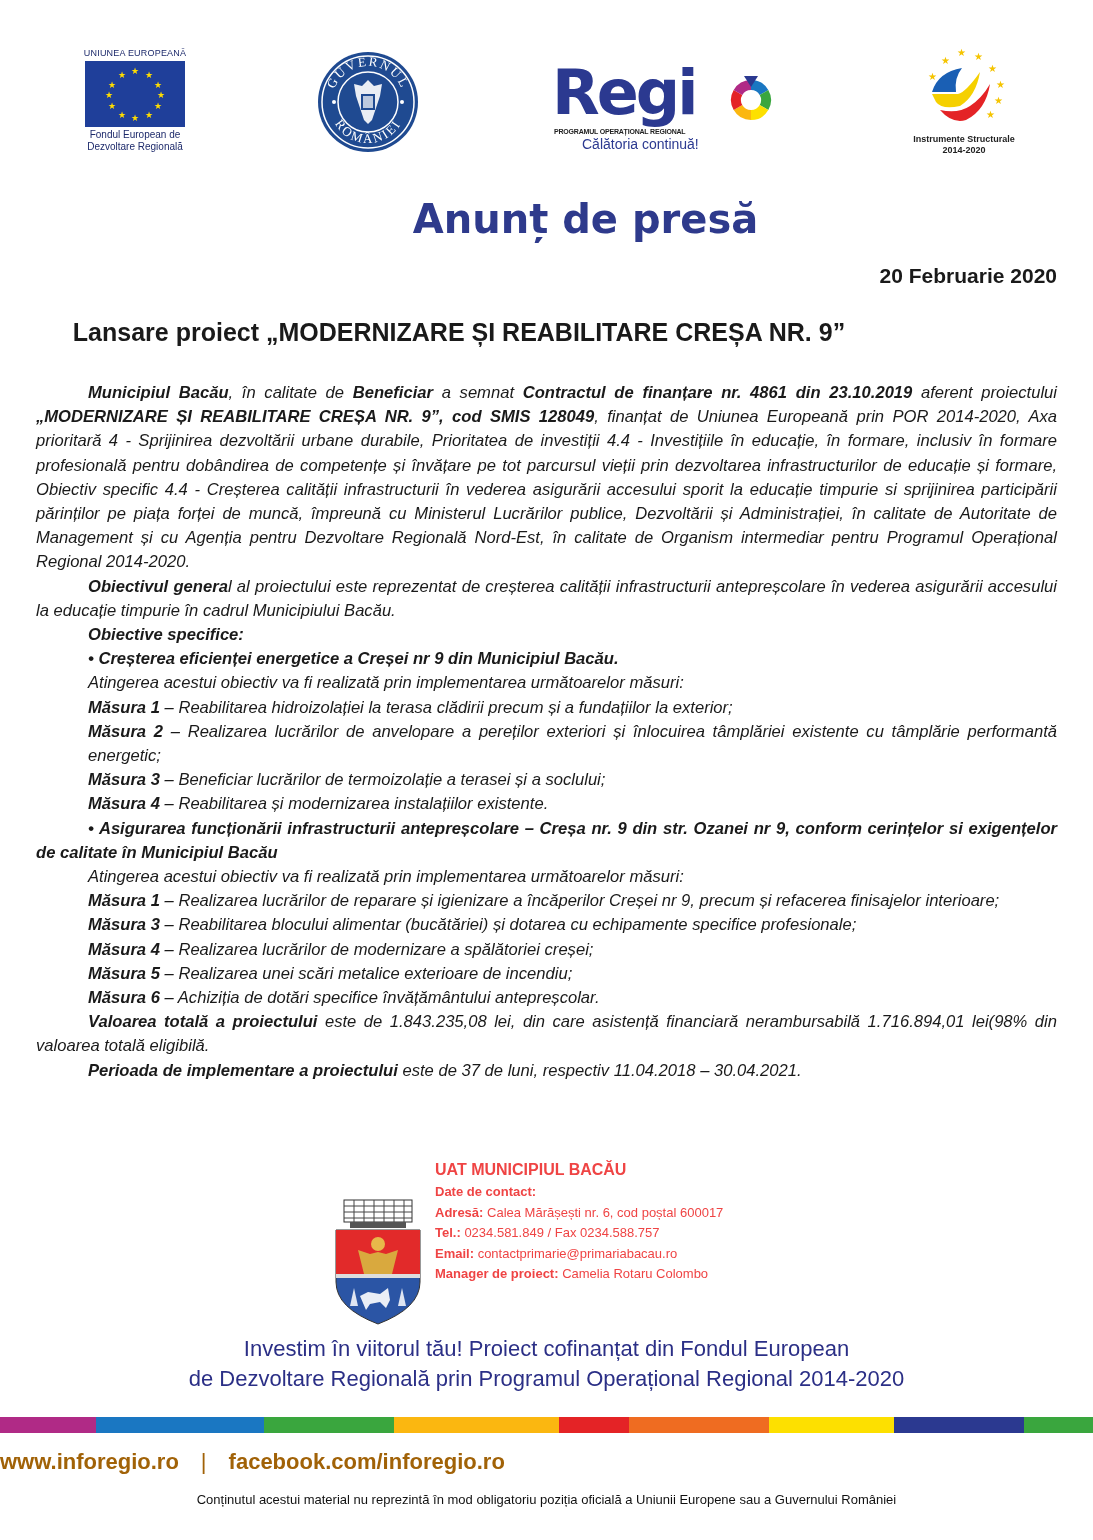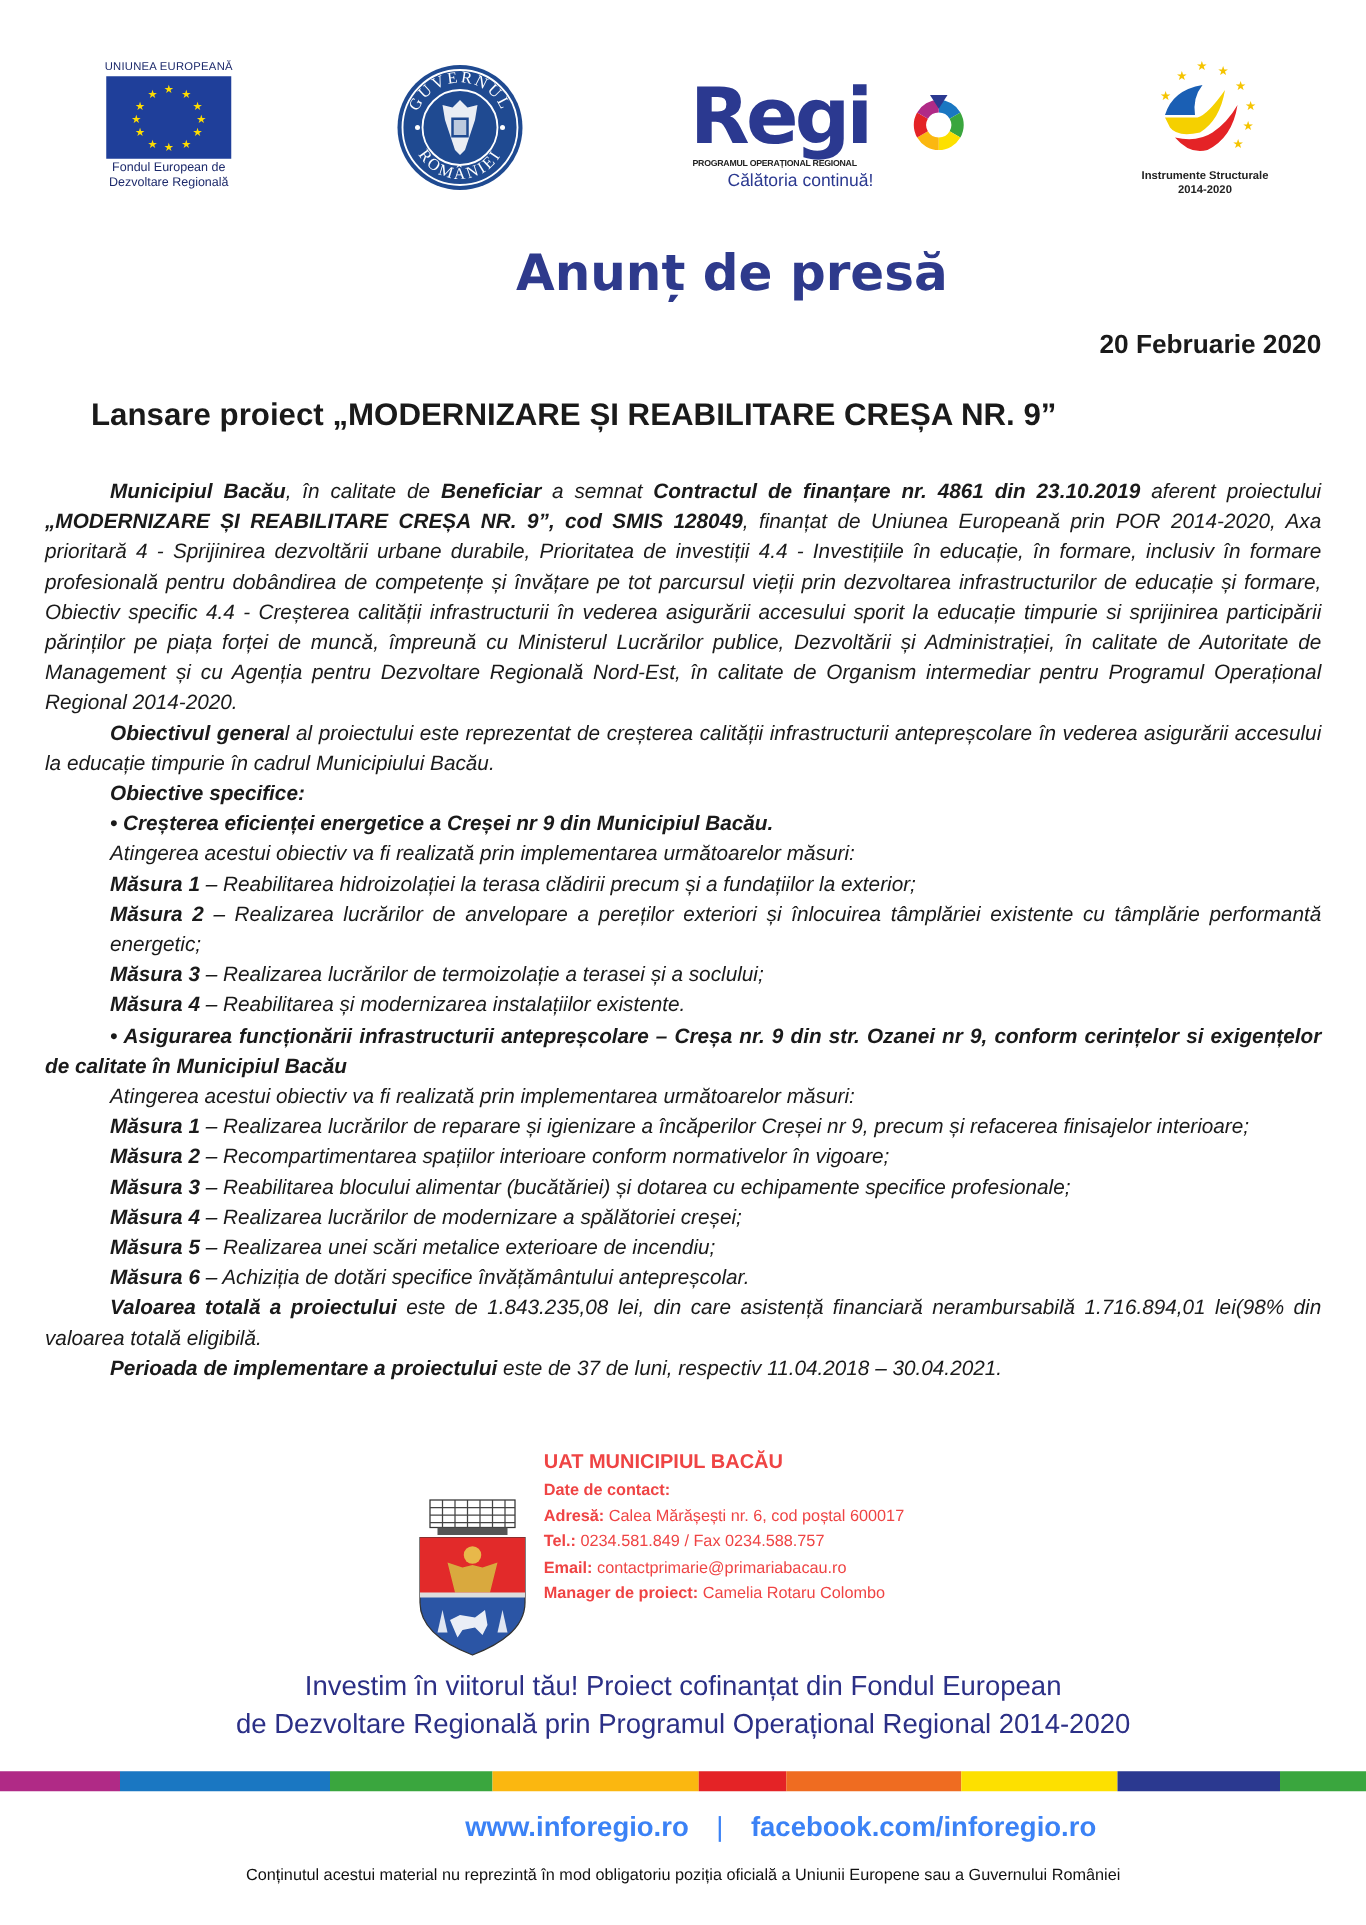--- a/index.html
+++ b/index.html
@@ -38,21 +38,21 @@
     
     .crest { left: 328px; top: 1196px; width: 100px; height: 130px; }
     .contact { left: 435px; top: 1158px; font-size: 13px; line-height: 20.5px; color: #ef4444; }
     .contact .org { font-size: 16px; font-weight: bold; line-height: 24px; }
 
     .slogan { left: 0; width: 1093px; top: 1334px; text-align: center; font-size: 22px; line-height: 30px; color: #2b2f86; }
 
     .stripe { left: 0; top: 1417px; width: 1093px; height: 16px; display: flex; }
     .stripe div { height: 16px; }
 
-    .links { left: 0; width: 877px; top: 1449px; text-align: right; font-size: 22px; font-weight: bold; color: #3b82f6; }
+    .links { left: 0; width: 877px; top: 1449px; text-align: left; font-size: 22px; font-weight: bold; color: #a16207; }
     .links .sep { display: inline-block; margin: 0 22px; font-weight: normal; }
     .disclaimer { left: 0; width: 1093px; top: 1492px; text-align: center; font-size: 13px; color: #111; }
   </style>
 </head>
 <body>
 
 <div class="abs eu-logo">
   <div class="cap">UNIUNEA EUROPEANĂ</div>
   <div class="eu-flag">
     <span style="left:46px;top:6px">★</span>
@@ -137,26 +137,25 @@
     <b>Municipiul Bacău</b><span>, în calitate de </span><b>Beneficiar</b><span> a semnat </span><b>Contractul  de finanțare nr. 4861 din 23.10.2019</b><span> aferent proiectului </span><b>„MODERNIZARE ȘI REABILITARE CREȘA NR. 9”, cod SMIS 128049</b><span>,  finanțat de Uniunea Europeană prin POR 2014-2020, Axa prioritară 4 - Sprijinirea dezvoltării urbane durabile, Prioritatea de investiții 4.4 -  Investițiile în educație, în formare, inclusiv în formare profesională pentru dobândirea de competențe și învățare pe tot parcursul vieții prin dezvoltarea infrastructurilor de educație și formare, Obiectiv specific 4.4 - Creșterea calității infrastructurii în vederea asigurării accesului sporit la educație timpurie si sprijinirea participării părinților pe piața forței de muncă, împreună cu Ministerul Lucrărilor publice, Dezvoltării și Administrației, în calitate de Autoritate de Management și cu Agenția pentru Dezvoltare Regională Nord-Est, în calitate de Organism intermediar pentru Programul Operațional Regional 2014-2020.</span>
   </p>
   <p class="ind">
     <b>Obiectivul genera</b><span>l al proiectului este reprezentat de creșterea calității infrastructurii antepreșcolare în vederea asigurării accesului la educație timpurie în cadrul Municipiului Bacău.</span>
   </p>
   <p class="pl"><b>Obiective specifice:</b></p>
   <p class="pl"><b>• Creșterea eficienței energetice a Creșei nr 9 din Municipiul Bacău.</b></p>
   <p class="pl">Atingerea acestui obiectiv va fi realizată prin implementarea următoarelor măsuri:</p>
   <p class="pl"><b>Măsura 1</b><span> – Reabilitarea hidroizolației la terasa clădirii precum și a fundațiilor la exterior;</span></p>
   <p class="pl"><b>Măsura 2</b><span> – Realizarea lucrărilor de anvelopare a pereților exteriori și înlocuirea tâmplăriei existente cu tâmplărie performantă energetic;</span></p>
-  <p class="pl"><b>Măsura 3</b><span> – Realizarea lucrărilor de termoizolație a terasei și a soclului;</span></p>
+  <p class="pl"><b>Măsura 3</b><span> – Beneficiar lucrărilor de termoizolație a terasei și a soclului;</span></p>
   <p class="pl"><b>Măsura 4</b><span> – Reabilitarea și modernizarea instalațiilor existente.</span></p>
   <p class="ind"><b>• Asigurarea funcționării infrastructurii antepreșcolare – Creșa nr. 9 din str. Ozanei nr 9, conform cerințelor si exigențelor de calitate în Municipiul Bacău</b></p>
   <p class="pl">Atingerea acestui obiectiv va fi realizată prin implementarea următoarelor măsuri:</p>
   <p class="pl"><b>Măsura 1</b><span> – Realizarea lucrărilor de reparare și igienizare a încăperilor Creșei nr 9, precum și refacerea finisajelor interioare;</span></p>
-  <p class="pl"><b>Măsura 2</b><span> – Recompartimentarea spațiilor interioare conform normativelor în vigoare;</span></p>
   <p class="pl"><b>Măsura 3</b><span> – Reabilitarea blocului alimentar (bucătăriei) și dotarea cu echipamente specifice profesionale;</span></p>
   <p class="pl"><b>Măsura 4</b><span> – Realizarea lucrărilor de modernizare a spălătoriei creșei;</span></p>
   <p class="pl"><b>Măsura 5</b><span> – Realizarea unei scări metalice exterioare de incendiu;</span></p>
   <p class="pl"><b>Măsura 6</b><span> – Achiziția de dotări specifice învățământului antepreșcolar.</span></p>
   <p class="ind"><b>Valoarea totală a proiectului</b><span> este de 1.843.235,08 lei, din care asistență financiară nerambursabilă 1.716.894,01 lei(98% din valoarea totală eligibilă.</span></p>
   <p class="ind"><b>Perioada de implementare a proiectului</b><span> este de 37 de luni, respectiv 11.04.2018 – 30.04.2021.</span></p>
 </div>
 
 <div class="abs crest">
   <svg width="100" height="130" viewBox="0 0 100 130">

